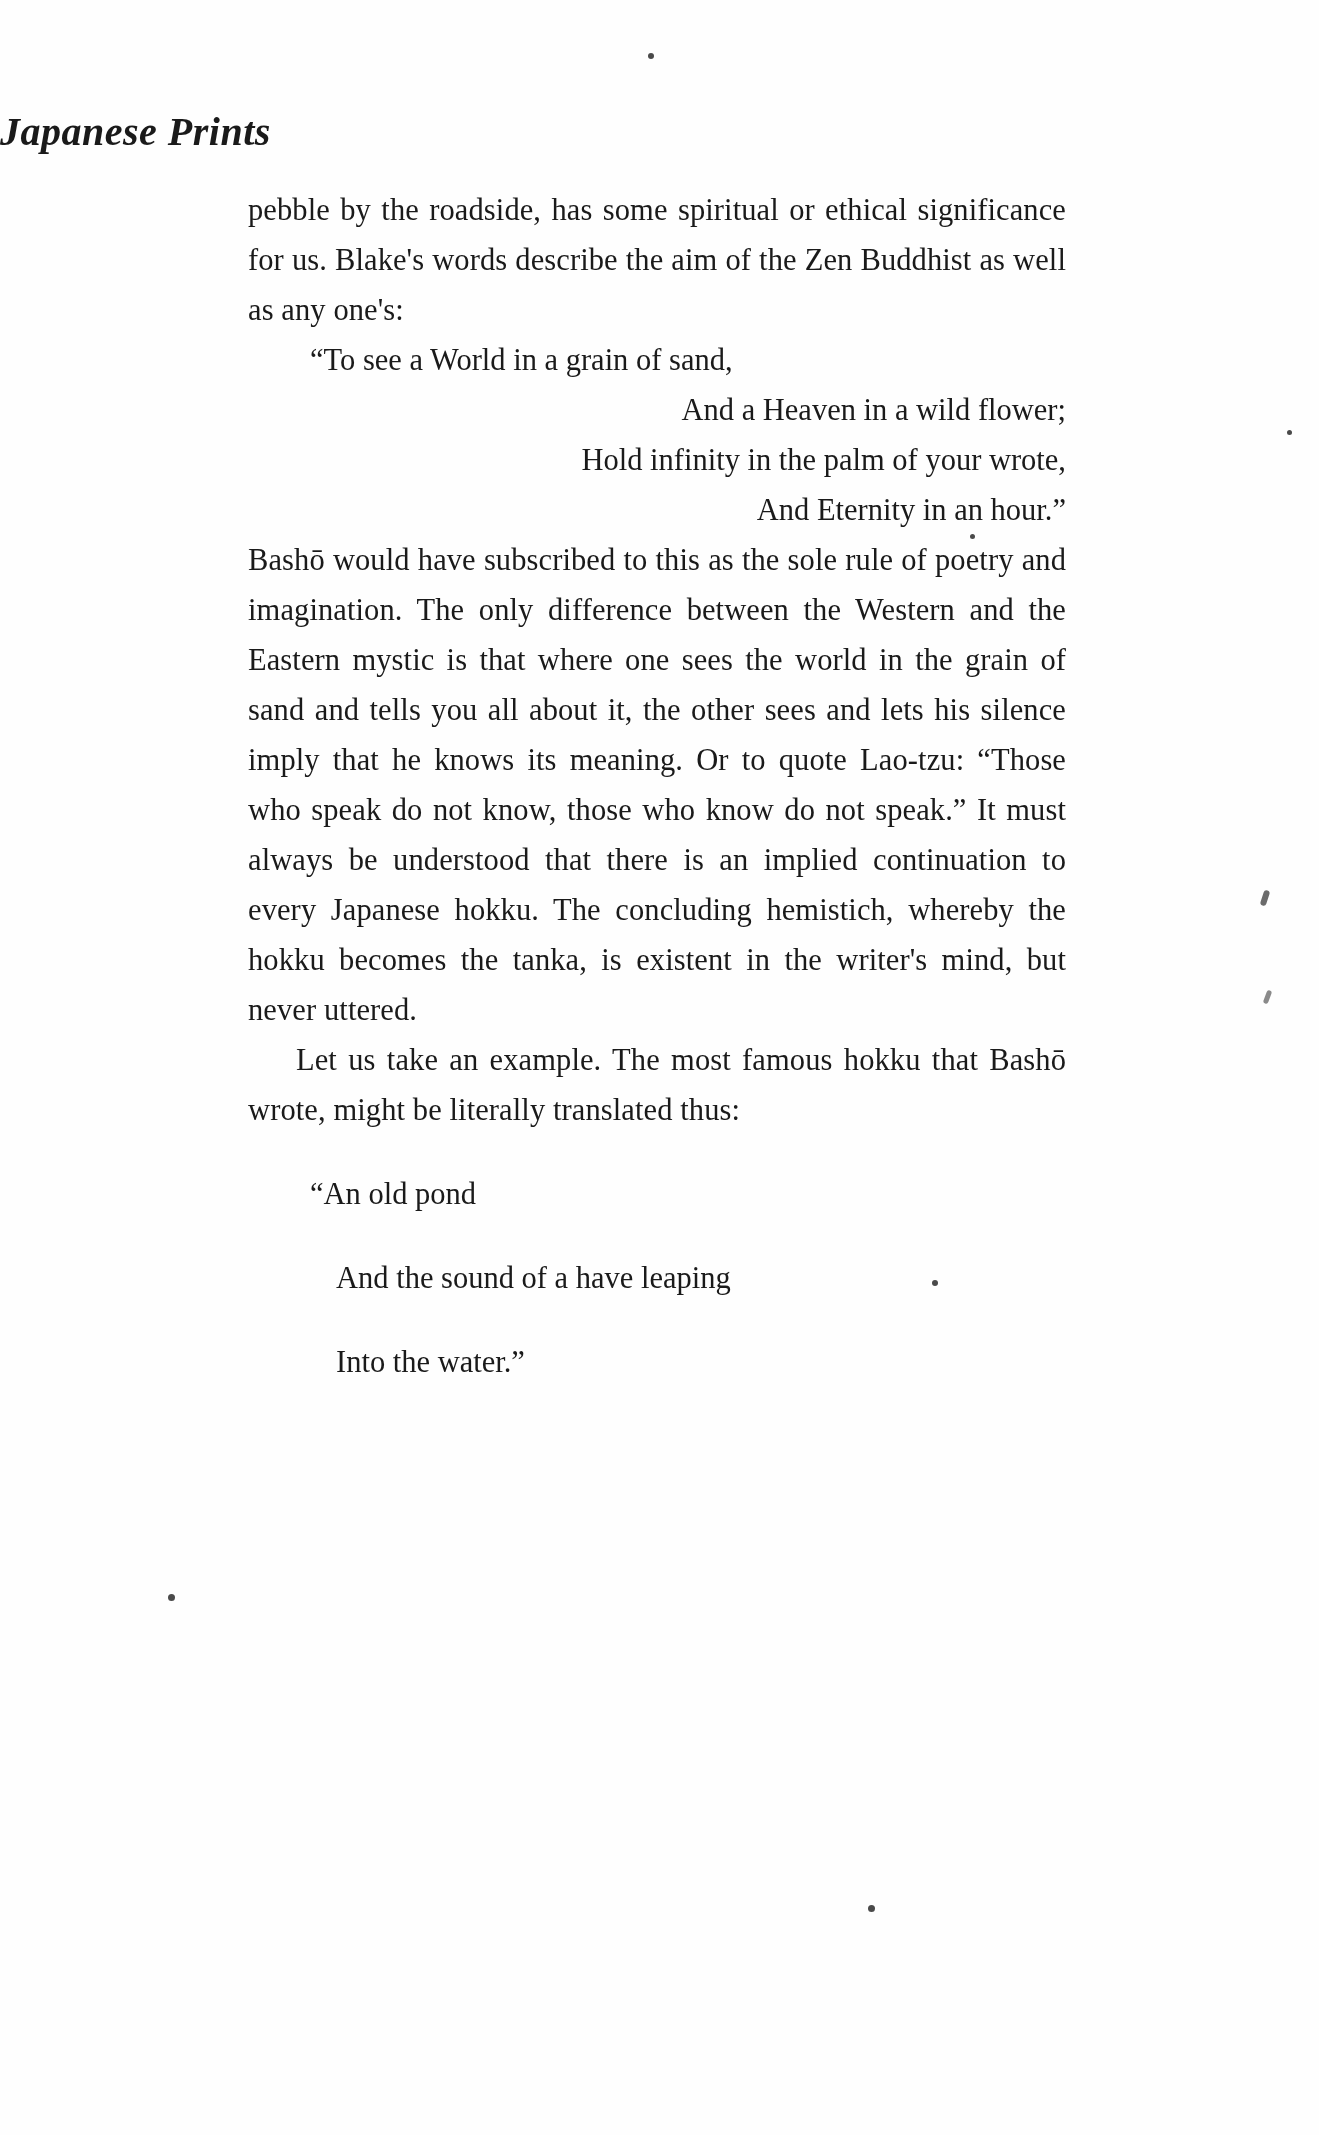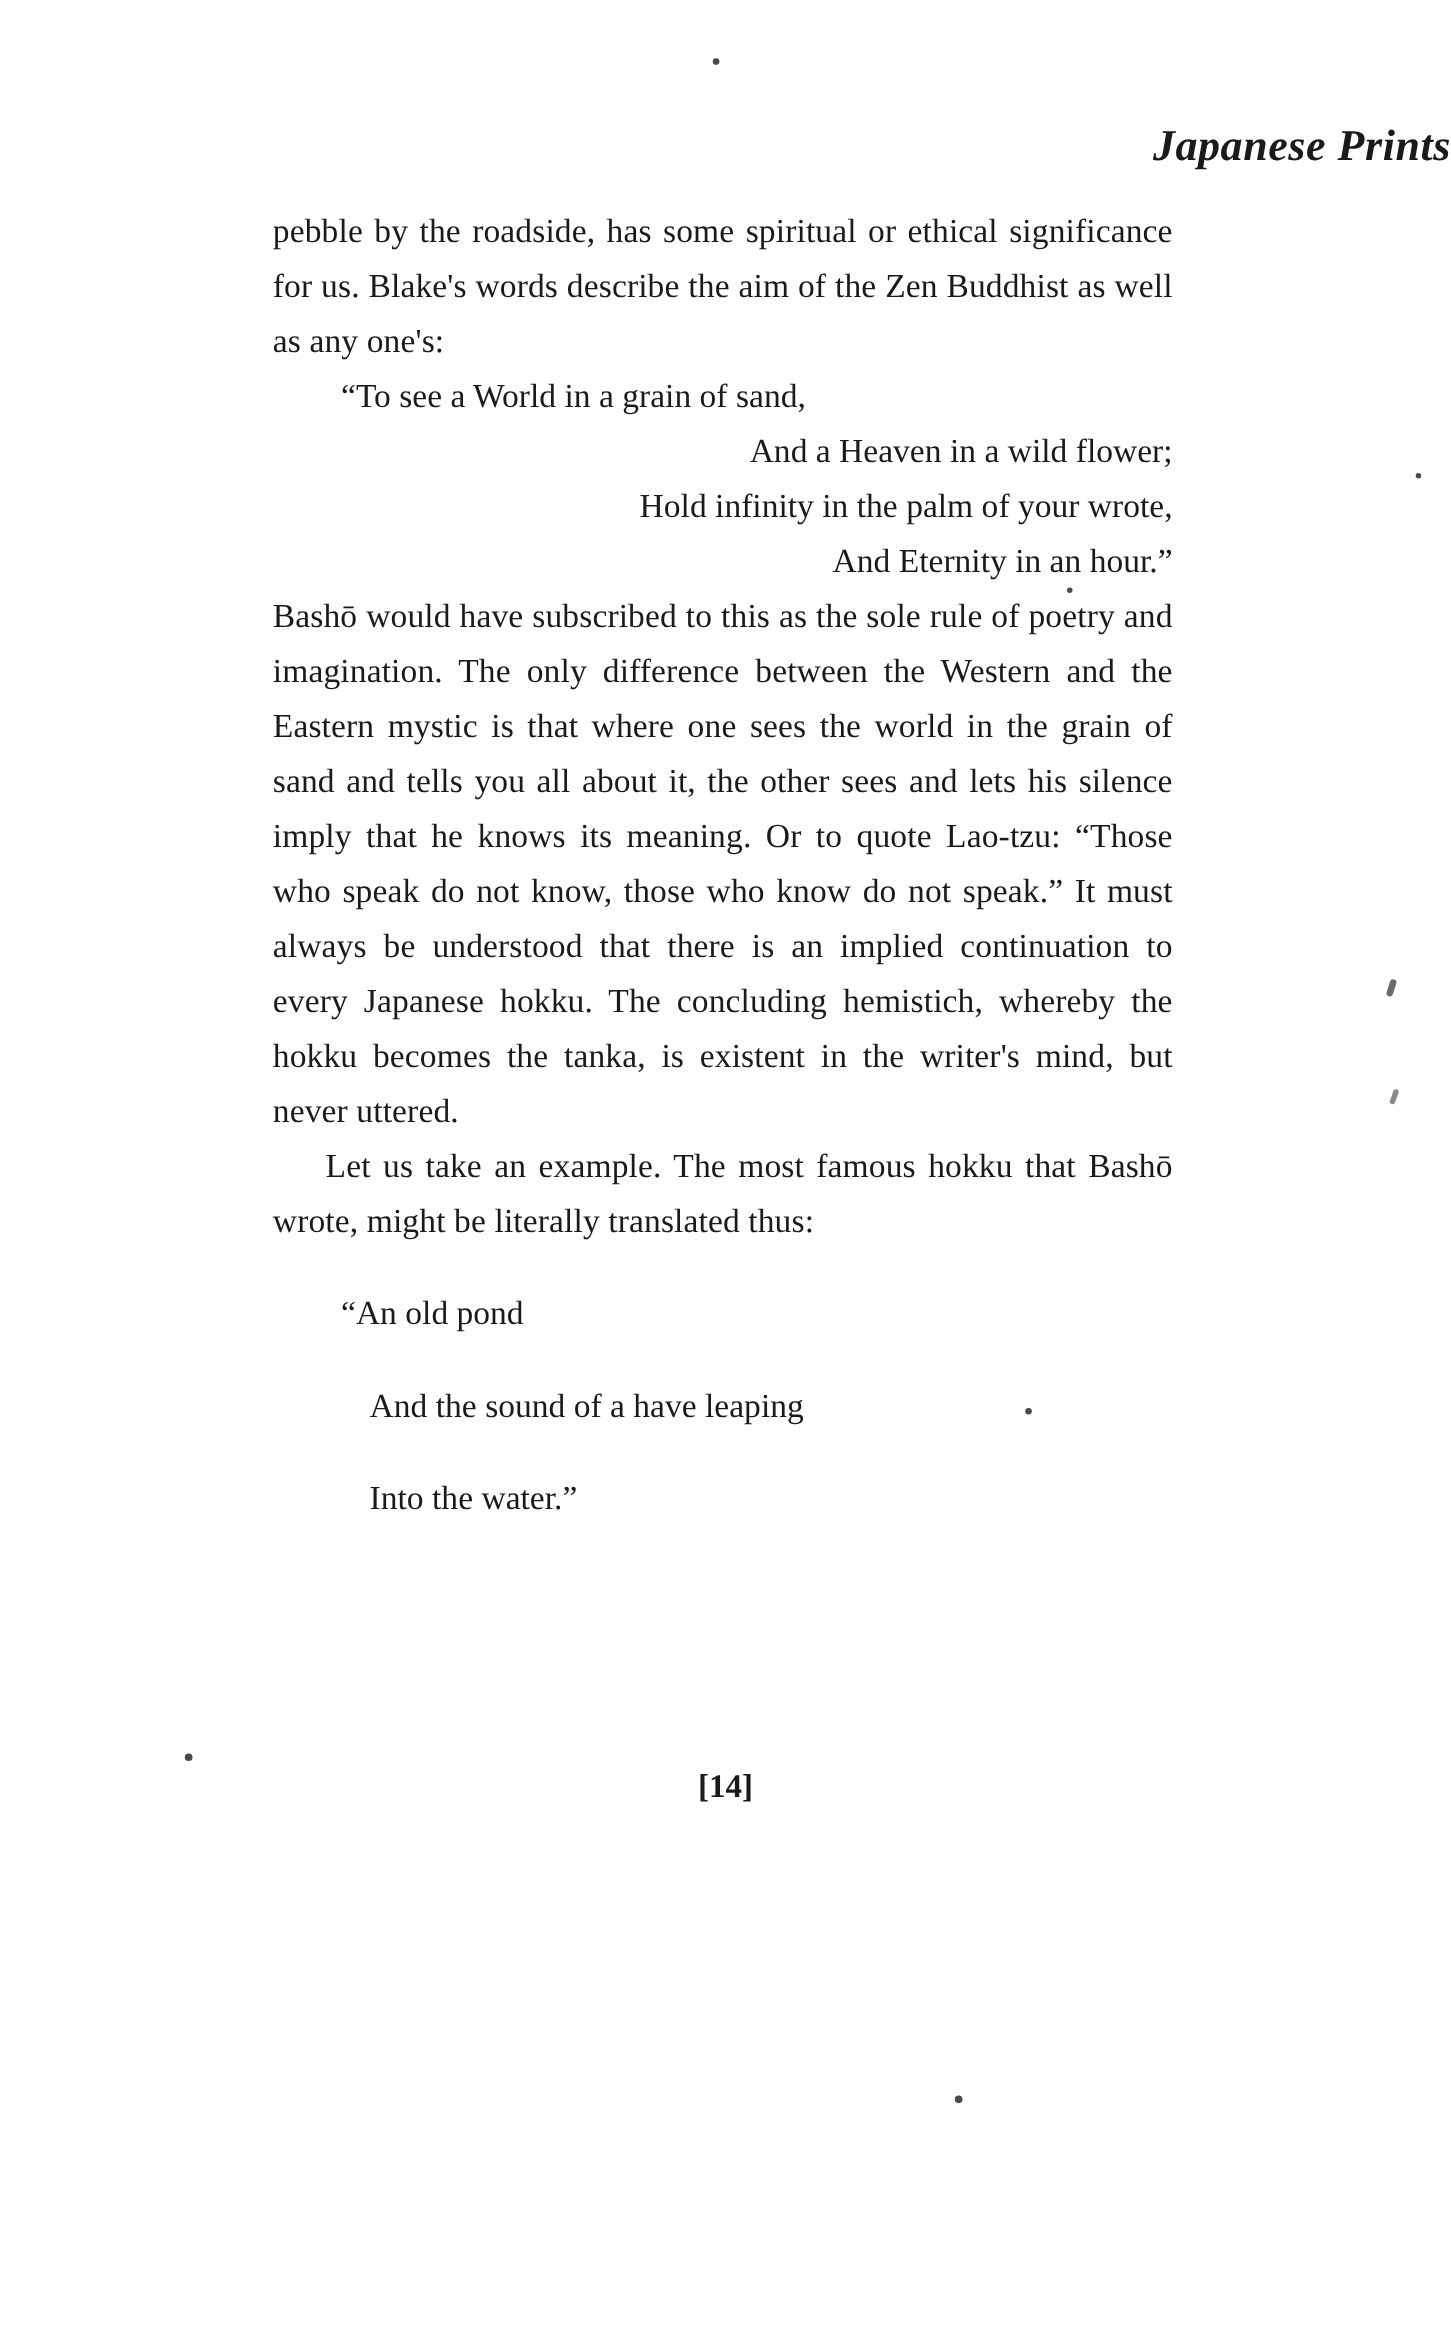--- a/index.html
+++ b/index.html
@@ -21,21 +21,21 @@
     left: 0;
     width: 1319px;
     height: 2135px;
     background: #fefefe;
   }
   .running-head {
     position: absolute;
     top: 108px;
     left: 0;
     width: 1319px;
-    text-align: right;
+    text-align: left;
     font-style: italic;
     font-weight: bold;
     font-size: 40px;
     letter-spacing: 0.5px;
     font-family: "Liberation Serif", serif;
   }
   .body-col {
     position: absolute;
     top: 185px;
     left: 248px;
@@ -115,21 +115,20 @@
 
     <ul class="verse v2">
       <li class="first">“An old pond</li>
       <li class="rest">And the sound of a have leaping</li>
       <li class="rest">Into the water.”</li>
     </ul>
 
 
   </div>
 
-  <div class="folio">[14]</div>
 
   <span class="speck s1"></span>
   <span class="speck s2"></span>
   <span class="speck s3"></span>
   <span class="speck s4"></span>
   <span class="speck s5"></span>
   <span class="speck s6"></span>
   <span class="speck s7"></span>
   <span class="speck s8"></span>
 

